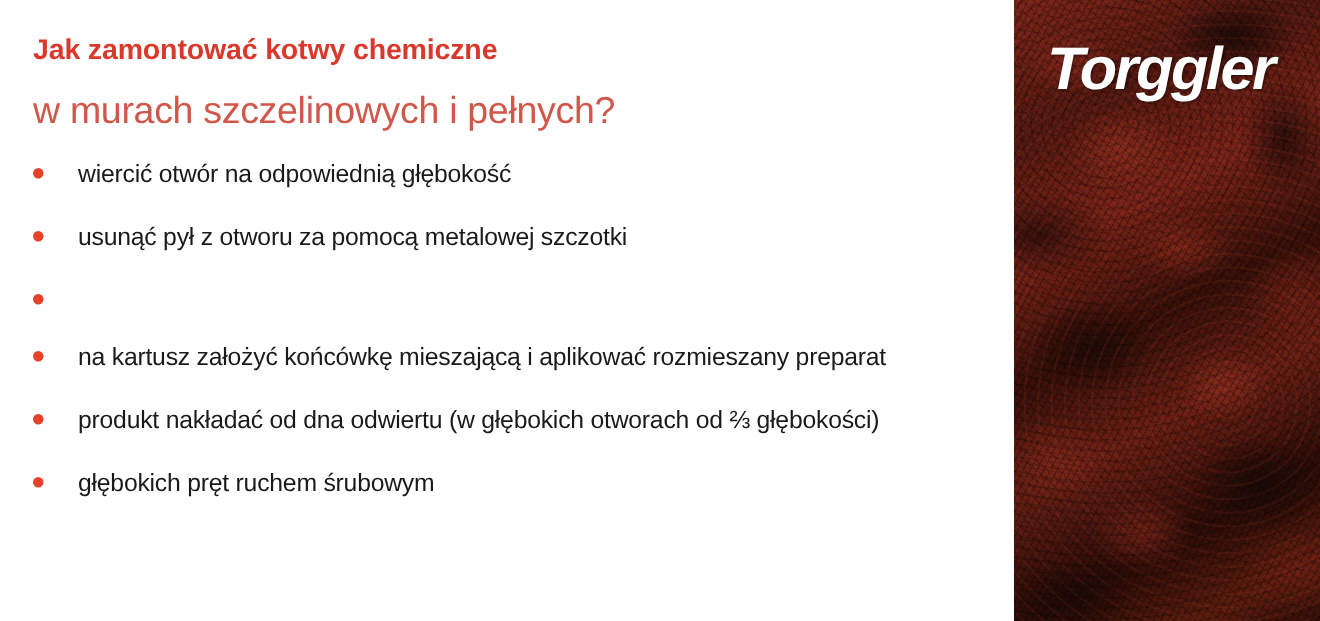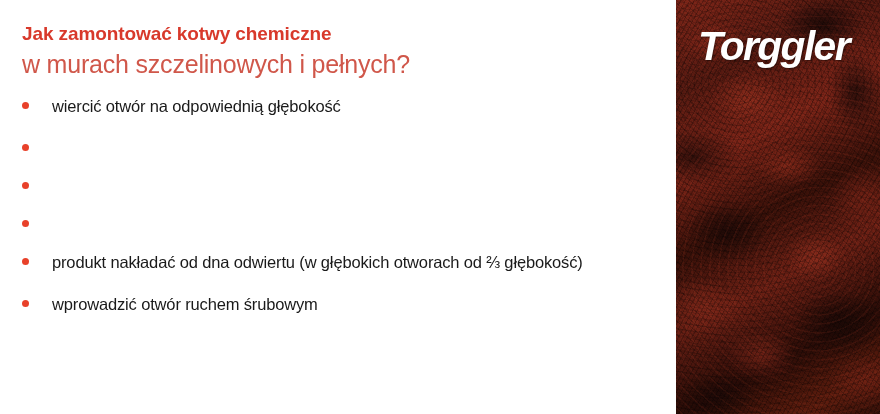--- a/index.html
+++ b/index.html
@@ -47,21 +47,21 @@
     white-space: nowrap;
   }
 
   .title-line-2 {
     font-size: 25px;
     font-weight: normal;
     color: #d0574a;
     line-height: 32px;
     letter-spacing: -0.2px;
     white-space: nowrap;
-    margin-top: 2px;
+    margin-top: 12px;
   }
 
   
   .bullets {
     list-style: none;
     margin-top: 10px;
   }
 
   .bullet-item {
     position: relative;
@@ -176,34 +176,36 @@
       <div class="title-line-2">w murach szczelinowych i pełnych?</div>
     </div>
 
     <ul class="bullets">
       <li class="bullet-item">
         <span class="bullet-dot"></span>
         <span class="bullet-text">wiercić otwór na odpowiednią głębokość</span>
       </li>
       <li class="bullet-item">
         <span class="bullet-dot"></span>
-      </li>
-      <li class="bullet-item">
-        <span class="bullet-dot"></span>
-      </li>
-      <li class="bullet-item">
-        <span class="bullet-dot"></span>
-      </li>
-      <li class="bullet-item">
-        <span class="bullet-dot"></span>
-        <span class="bullet-text">produkt nakładać od dna odwiertu (w głębokich otworach od ⅔ głębokość)</span>
-      </li>
-      <li class="bullet-item">
-        <span class="bullet-dot"></span>
-        <span class="bullet-text">wprowadzić otwór ruchem śrubowym</span>
+        <span class="bullet-text">usunąć pył z otworu za pomocą metalowej szczotki</span>
+      </li>
+      <li class="bullet-item">
+        <span class="bullet-dot"></span>
+      </li>
+      <li class="bullet-item">
+        <span class="bullet-dot"></span>
+        <span class="bullet-text">na kartusz założyć końcówkę mieszającą i aplikować rozmieszany preparat</span>
+      </li>
+      <li class="bullet-item">
+        <span class="bullet-dot"></span>
+        <span class="bullet-text">produkt nakładać od dna odwiertu (w głębokich otworach od ⅔ głębokości)</span>
+      </li>
+      <li class="bullet-item">
+        <span class="bullet-dot"></span>
+        <span class="bullet-text">głębokich pręt ruchem śrubowym</span>
       </li>
     </ul>
 
   </div>
 
   <div class="texture-panel">
     <div class="texture-grain"></div>
     <div class="texture-grain-2"></div>
     <div class="texture-vignette"></div>
     <div class="logo">Torggler</div>

